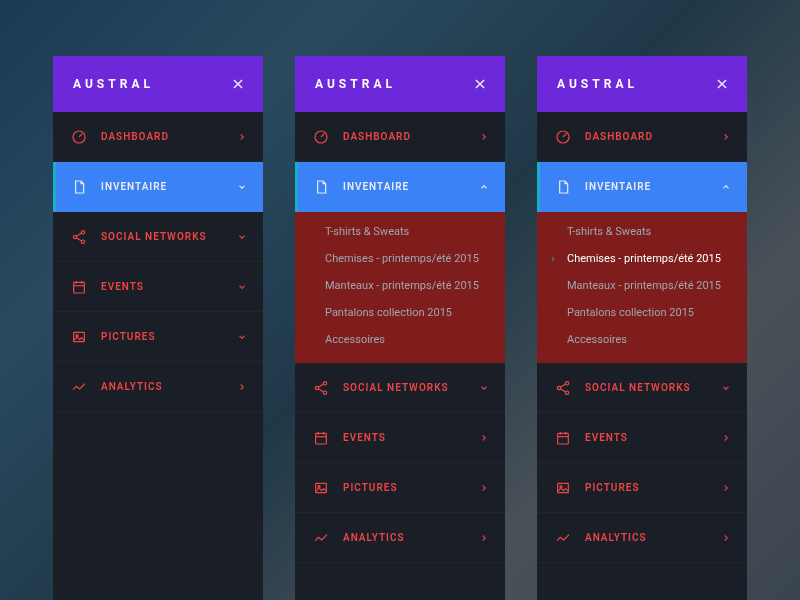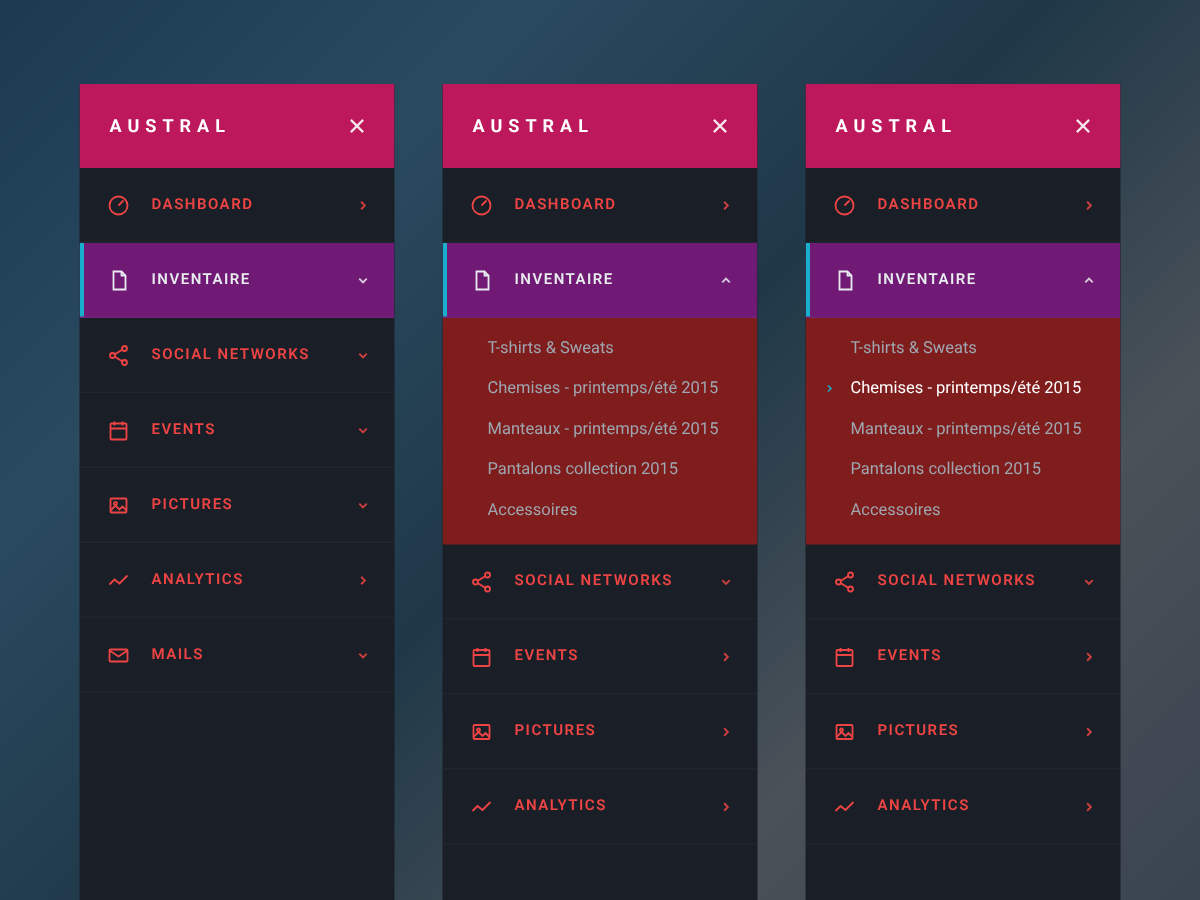--- a/index.html
+++ b/index.html
@@ -13,21 +13,21 @@
     padding: 56px 0 0 0;
   }
   .sidebar {
     width: 210px;
     background: #1a1f27;
     display: flex;
     flex-direction: column;
     overflow: hidden;
   }
   .header {
-    background: #be185d;
+    background: #6d28d9;
     height: 56px;
     display: flex;
     align-items: center;
     justify-content: space-between;
     padding: 0 18px 0 20px;
     text-align: right;
   }
   .brand {
     color: #ffffff;
     font-size: 12px;
@@ -41,21 +41,21 @@
     display: flex;
     align-items: center;
     height: 50px;
     padding: 0 16px 0 18px;
     color: #ef4444;
     border-bottom: 1px solid rgba(255,255,255,0.03);
     position: relative;
     cursor: pointer;
   }
   .nav-item.active {
-    background: #701a75;
+    background: #3b82f6;
     color: #e8ecef;
   }
   .nav-item.active::before {
     content: "";
     position: absolute;
     left: 0; top: 0; bottom: 0;
     width: 3px;
     background: #19aecc;
   }
   .nav-icon {
@@ -197,34 +197,20 @@
             <polyline points="3 16 8 11 13 15 21 7"></polyline>
           </svg>
         </span>
       <span class="nav-label">ANALYTICS</span>
       <span class="chev">
           <svg viewBox="0 0 24 24" fill="none" stroke="currentColor" stroke-width="3">
             <polyline points="9 6 15 12 9 18"></polyline>
           </svg>
         </span>
     </div>
-    <div class="nav-item">
-      <span class="nav-icon">
-          <svg viewBox="0 0 24 24" fill="none" stroke="currentColor" stroke-width="1.8">
-            <rect x="3" y="6" width="18" height="12" rx="1"></rect>
-            <polyline points="3 7 12 13 21 7"></polyline>
-          </svg>
-        </span>
-      <span class="nav-label">MAILS</span>
-      <span class="chev">
-          <svg viewBox="0 0 24 24" fill="none" stroke="currentColor" stroke-width="3">
-            <polyline points="6 9 12 15 18 9"></polyline>
-          </svg>
-        </span>
-    </div>
   </div>
 </div>
 
 <div class="sidebar">
   <div class="header">
     <span class="brand">AUSTRAL</span>
     <span class="close-icon">
       <svg viewBox="0 0 24 24" fill="none" stroke="currentColor" stroke-width="2.5">
           <line x1="5" y1="5" x2="19" y2="19"></line>
           <line x1="19" y1="5" x2="5" y2="19"></line>

